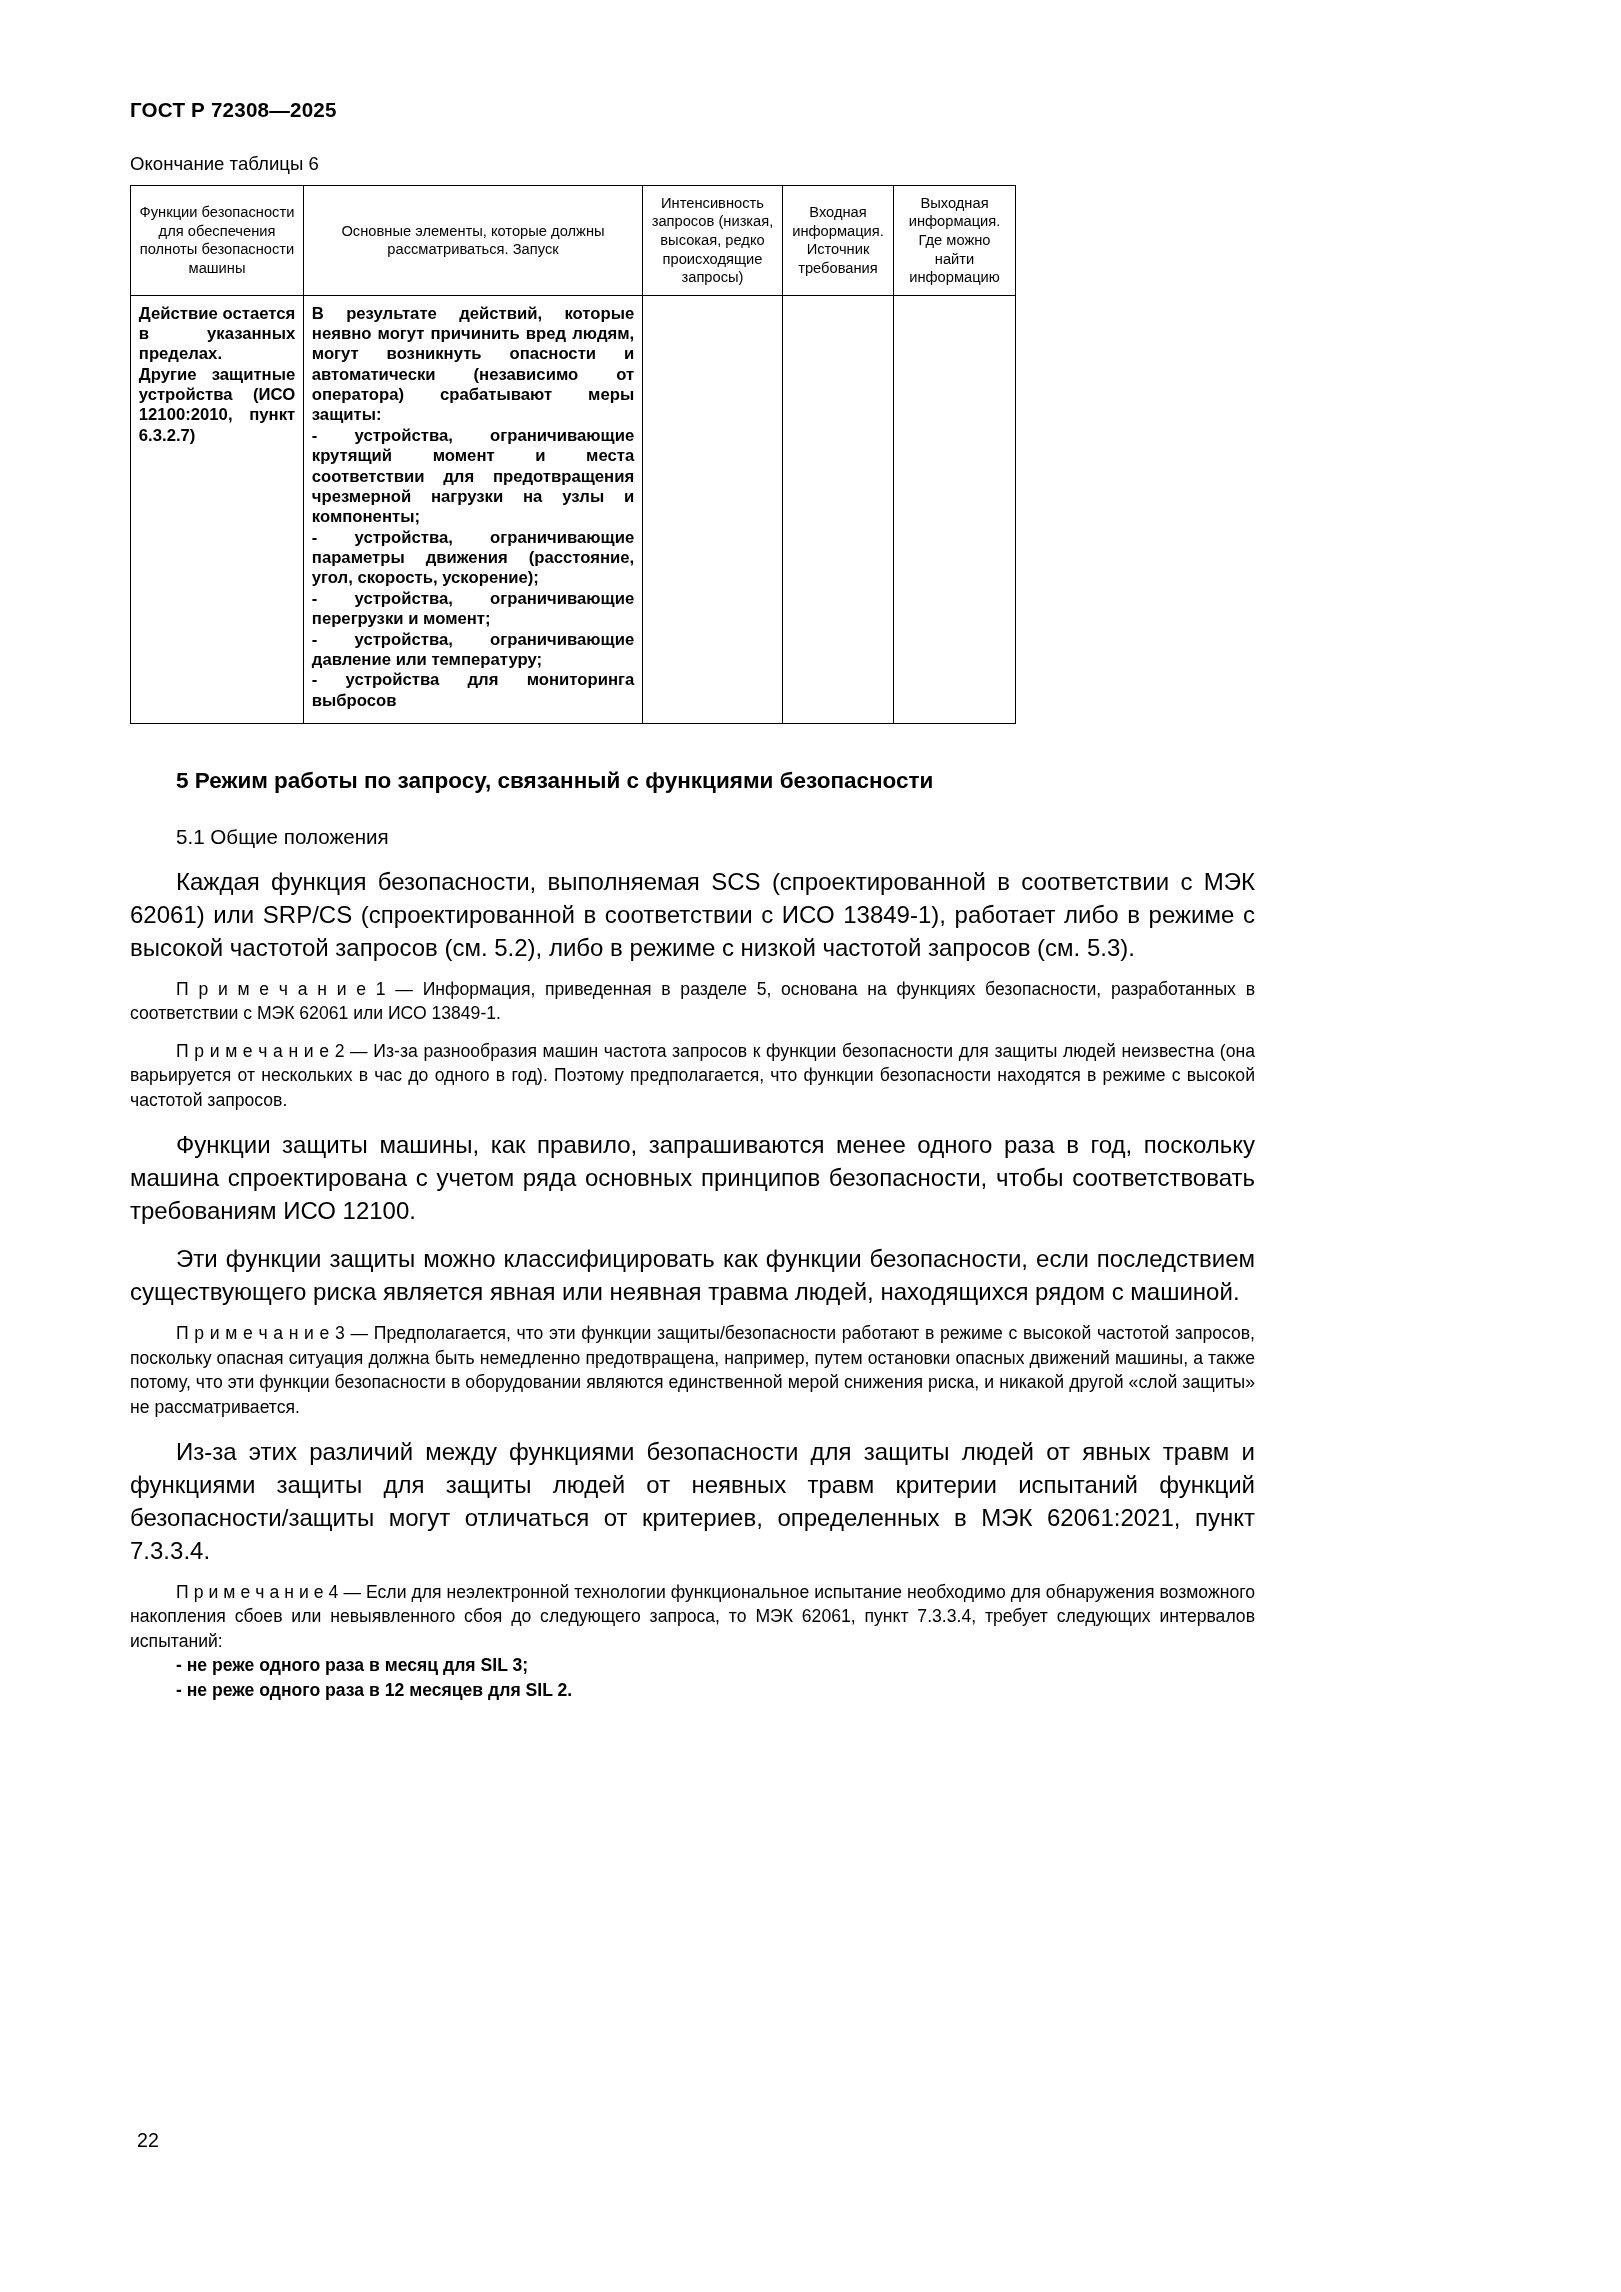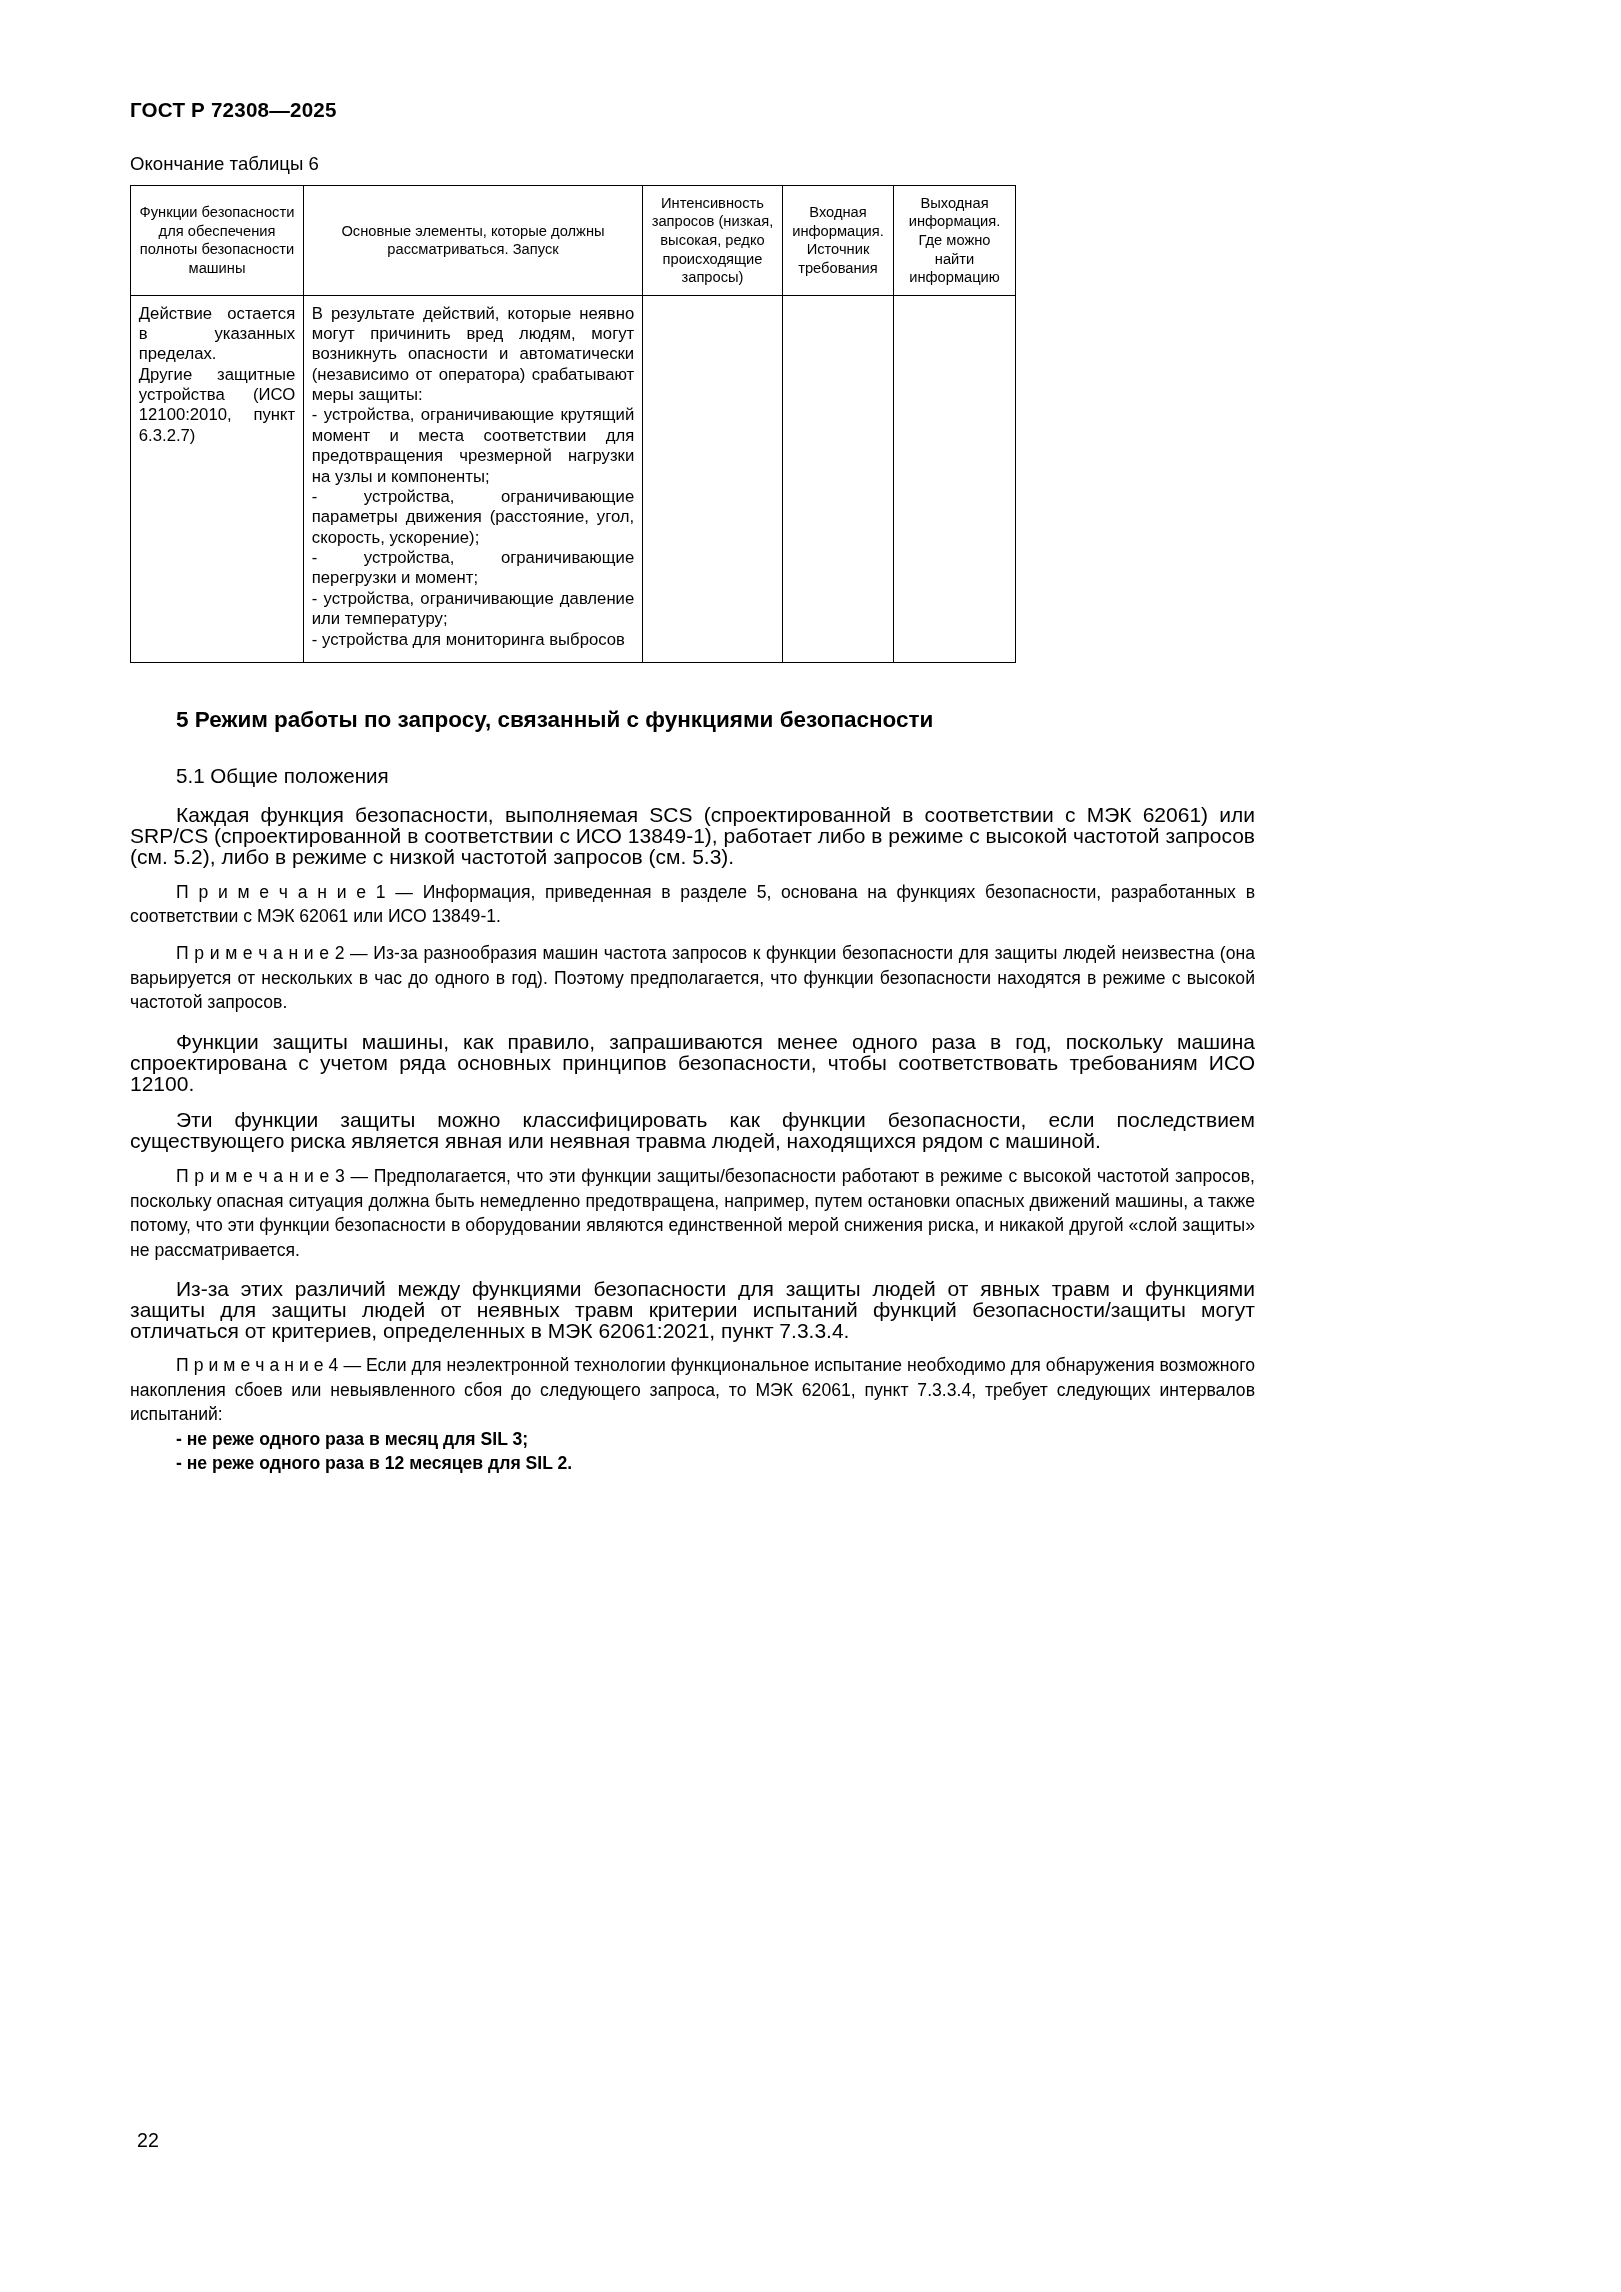--- a/index.html
+++ b/index.html
@@ -44,38 +44,38 @@
     vertical-align: middle;
     padding: 7.8px 4.9px;
   }
   .gost td {
     font-size: 16.7px;
     line-height: 1.22;
     vertical-align: top;
     text-align: justify;
     padding: 7.8px 7.8px 11.8px 7.8px;
   }
-  .gost td p { margin: 0; }
+  .gost td p { margin: 0; font-weight: bold; }
   .section-heading {
     font-size: 22.5px;
     font-weight: bold;
     margin: 43px 0 0 0;
     text-indent: 46px;
     line-height: 1.2;
   }
   .subsection-heading {
     font-size: 20.6px;
     font-weight: normal;
     margin: 31px 0 0 0;
     text-indent: 46px;
     line-height: 1.2;
   }
   .para {
-    font-size: 21px;
-    line-height: 21px;
+    font-size: 24px;
+    line-height: 33px;
     text-align: justify;
     text-indent: 46px;
     margin: 15.7px 0 0 0;
   }
   .note {
     font-size: 17.6px;
     line-height: 24.5px;
     text-align: justify;
     text-indent: 46px;
     margin: 12.7px 0 0 0;

